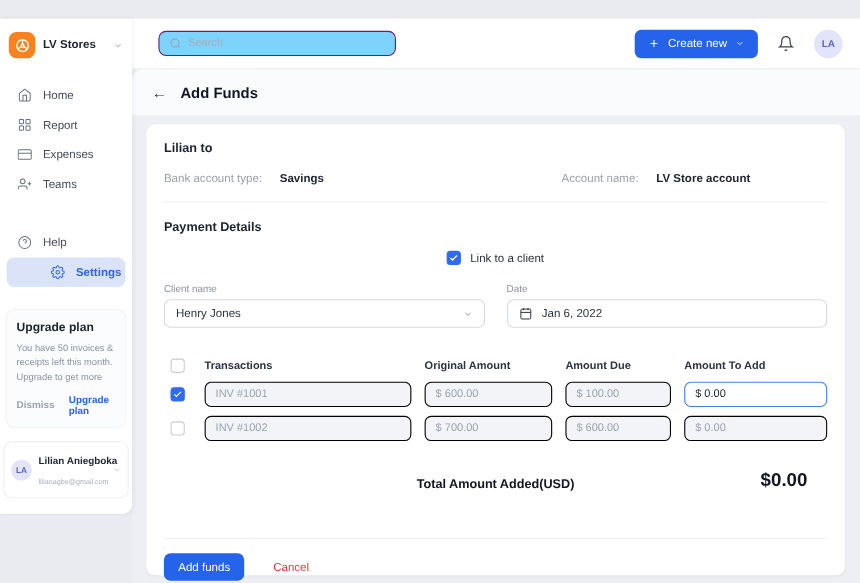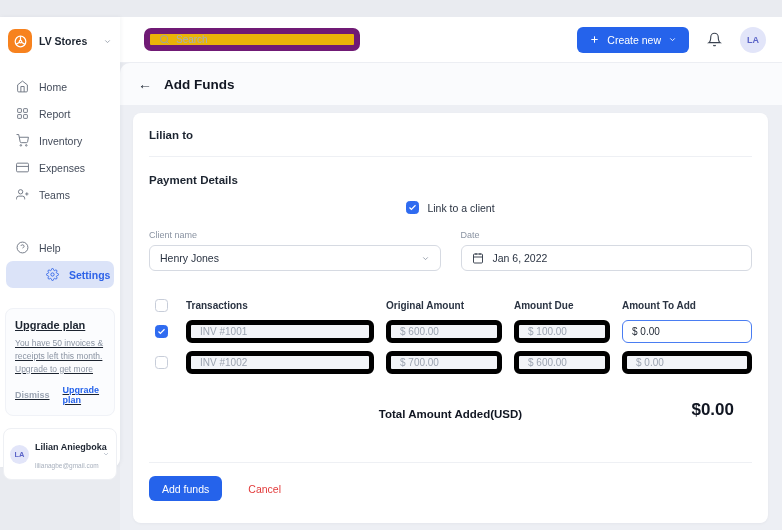--- a/index.html
+++ b/index.html
@@ -17,41 +17,41 @@
   .logo-name { font-size:10.5px; font-weight:bold; color:#1c2430; flex:1; }
   .logo-caret { color:#9aa1ad; display:flex; }
   .nav { margin-top:10px; }
   .nav-item { display:flex; align-items:center; gap:10px; height:27px; margin:0 6px;
     padding-left:10px; border-radius:7px; cursor:pointer; color:#6b7280; }
   .nav-item .lbl { font-size:10.5px; color:#434b5a; }
   .nav-item.active { background:#dbe3f8; color:#2f63e8;padding-left:40px; }
   .nav-item.active .lbl { color:#2f63e8; font-weight:bold; }
   .nav-gap { height:26px; }
   .upgrade-card { margin:20px 5px 0 5px; background:#fbfcfe; border:1px solid #f0f2f7;
-    border-radius:8px; padding:10px 9px;text-decoration:underline; }
+    border-radius:8px; padding:10px 9px; }
   .upgrade-title { font-size:11px; font-weight:bold; color:#1c2430; }
   .upgrade-body { font-size:8.5px; line-height:1.5; color:#8a93a2; margin-top:6px; }
   .upgrade-links { display:flex; gap:13px; margin-top:10px; align-items:center; }
   .dismiss-link { font-size:9px; font-weight:bold; color:#9aa3b2; cursor:pointer; }
   .upgrade-link { font-size:9px; font-weight:bold; color:#2563eb; cursor:pointer; }
   .user-card { margin:12px 3px 0 3px; border:1px solid #eef0f4; border-radius:8px;
     padding:7px 6px; display:flex; align-items:center; gap:6px; background:#fff; }
   .user-avatar { width:19px; height:19px; border-radius:50%; background:#e2e5f9;
     color:#5b64c8; font-size:7.5px; font-weight:bold; display:flex; align-items:center;
     justify-content:center; flex:0 0 19px; }
   .user-meta { flex:1; min-width:0; }
   .user-name { font-size:9px; font-weight:bold; color:#1c2430; white-space:nowrap; }
   .user-email { font-size:6.5px; color:#a8b0bd; white-space:nowrap; overflow:hidden; text-overflow:ellipsis; }
   .user-caret { color:#b8bfca; display:flex; }
 
   
   .main { flex:1; display:flex; flex-direction:column; min-width:0; }
   .topbar { height:46px; background:#fff; border-bottom:1px solid #eceef3;
     display:flex; align-items:center; padding:0 16px 0 24px; gap:10px; }
-  .search-box { width:216px; height:23px; background:#eab308; border:6px solid #701a75;
+  .search-box { width:216px; height:23px; background:#7dd3fc; border:1px solid #701a75;
     border-radius:7px; display:flex; align-items:center; gap:6px; padding:0 9px; }
   .search-box input { border:none; outline:none; background:transparent; font-size:10px;
     color:#3a4250; width:100%; font-family:"Liberation Sans", sans-serif; }
   .search-box input::placeholder { color:#a6aebb; }
   .topbar-right { margin-left:auto; display:flex; align-items:center; gap:18px; }
   .btn-create { height:26px; background:#2563eb; color:#fff; border:none; border-radius:6px;
     display:flex; align-items:center; gap:7px; padding:0 12px; font-size:10.5px;
     font-family:"Liberation Sans", sans-serif; cursor:pointer; }
   .bell { display:flex; cursor:pointer; }
   .avatar { width:26px; height:26px; border-radius:50%; background:#e2e5f9; color:#5b64c8;
@@ -89,21 +89,21 @@
     display:flex; align-items:center; padding:0 10px; gap:9px; background:#fff; cursor:pointer; }
   .select-box .val, .date-box .val { font-size:10.5px; color:#2a3342; flex:1; }
   .select-caret { color:#8a93a2; display:flex; }
 
   .tx-table { margin-top:28px; }
   .tx-grid { display:grid; grid-template-columns:25px 188px 116px 96px 1fr; column-gap:12px;
     align-items:center; }
   .tx-head { margin-bottom:4px; }
   .tx-head .h { font-size:10px; font-weight:bold; color:#2a3342; }
   .tx-row { margin-top:8px; }
-  .cell-input { height:23px; width:100%; border-radius:6px; border:5px solid #000000;
+  .cell-input { height:23px; width:100%; border-radius:6px; border:1px solid #000000;
     background:#f2f4f8; color:#9ba3b0; font-size:10px; padding:0 9px;
     font-family:"Liberation Sans", sans-serif; }
   .cell-input.active { background:#fff; border:1.5px solid #4a7df2; color:#1c2430; }
   .cb-cell { display:flex; justify-content:center; }
 
   .total-row { position:relative; margin-top:30px; text-align:center; }
   .total-label { font-size:11.5px; font-weight:bold; color:#111622; }
   .total-value { position:absolute; right:18px; top:-4px; font-size:17px; font-weight:bold; color:#111622; }
 
   .foot-divider { border-bottom:1px solid #eef0f4; margin-top:40px; }
@@ -159,30 +159,20 @@
                 <rect x="14" y="3" width="7" height="7" rx="1"></rect>
                 <rect x="3" y="14" width="7" height="7" rx="1"></rect>
                 <rect x="14" y="14" width="7" height="7" rx="1"></rect>
               </svg>
           </span>
           <span class="lbl">Report</span>
         </div>
         <div class="nav-item">
           <span class="icon">
             <svg width="13" height="13" viewBox="0 0 24 24" fill="none" stroke="currentColor" stroke-width="1.7">
-                <circle cx="9" cy="21" r="1.4"></circle>
-                <circle cx="19" cy="21" r="1.4"></circle>
-                <path d="M1 1h4l2.68 13.39a2 2 0 0 0 2 1.61h9.72a2 2 0 0 0 2-1.61L23 6H6"></path>
-              </svg>
-          </span>
-          <span class="lbl">Inventory</span>
-        </div>
-        <div class="nav-item">
-          <span class="icon">
-            <svg width="13" height="13" viewBox="0 0 24 24" fill="none" stroke="currentColor" stroke-width="1.7">
                 <rect x="1" y="4" width="22" height="16" rx="2"></rect>
                 <line x1="1" y1="10" x2="23" y2="10"></line>
               </svg>
           </span>
           <span class="lbl">Expenses</span>
         </div>
         <div class="nav-item">
           <span class="icon">
             <svg width="13" height="13" viewBox="0 0 24 24" fill="none" stroke="currentColor" stroke-width="1.7">
                 <path d="M16 21v-2a4 4 0 0 0-4-4H5a4 4 0 0 0-4 4v2"></path>
@@ -282,20 +272,30 @@
     <div class="main-body">
       <div class="page-header">
         <span class="back-arrow">←</span>
         <span class="page-title">Add Funds</span>
       </div>
 
       <div class="content">
         <div class="card">
 
           <div class="sec-heading">Lilian to</div>
+          <div class="funds-row">
+            <div class="kv">
+              <span class="k">Bank account type:</span>
+              <span class="v">Savings</span>
+            </div>
+            <div class="kv kv-right">
+              <span class="k">Account name:</span>
+              <span class="v">LV Store account</span>
+            </div>
+          </div>
           <div class="divider"></div>
 
           <div class="sec-heading pay-heading">Payment Details</div>
           <div class="check-row">
             <span class="checkbox checked">
               <svg width="9" height="9" viewBox="0 0 24 24" fill="none" stroke="#fff" stroke-width="3.2">
                   <polyline points="20 6 9 17 4 12"></polyline>
                 </svg>
             </span>
             <span class="lbl">Link to a client</span>

